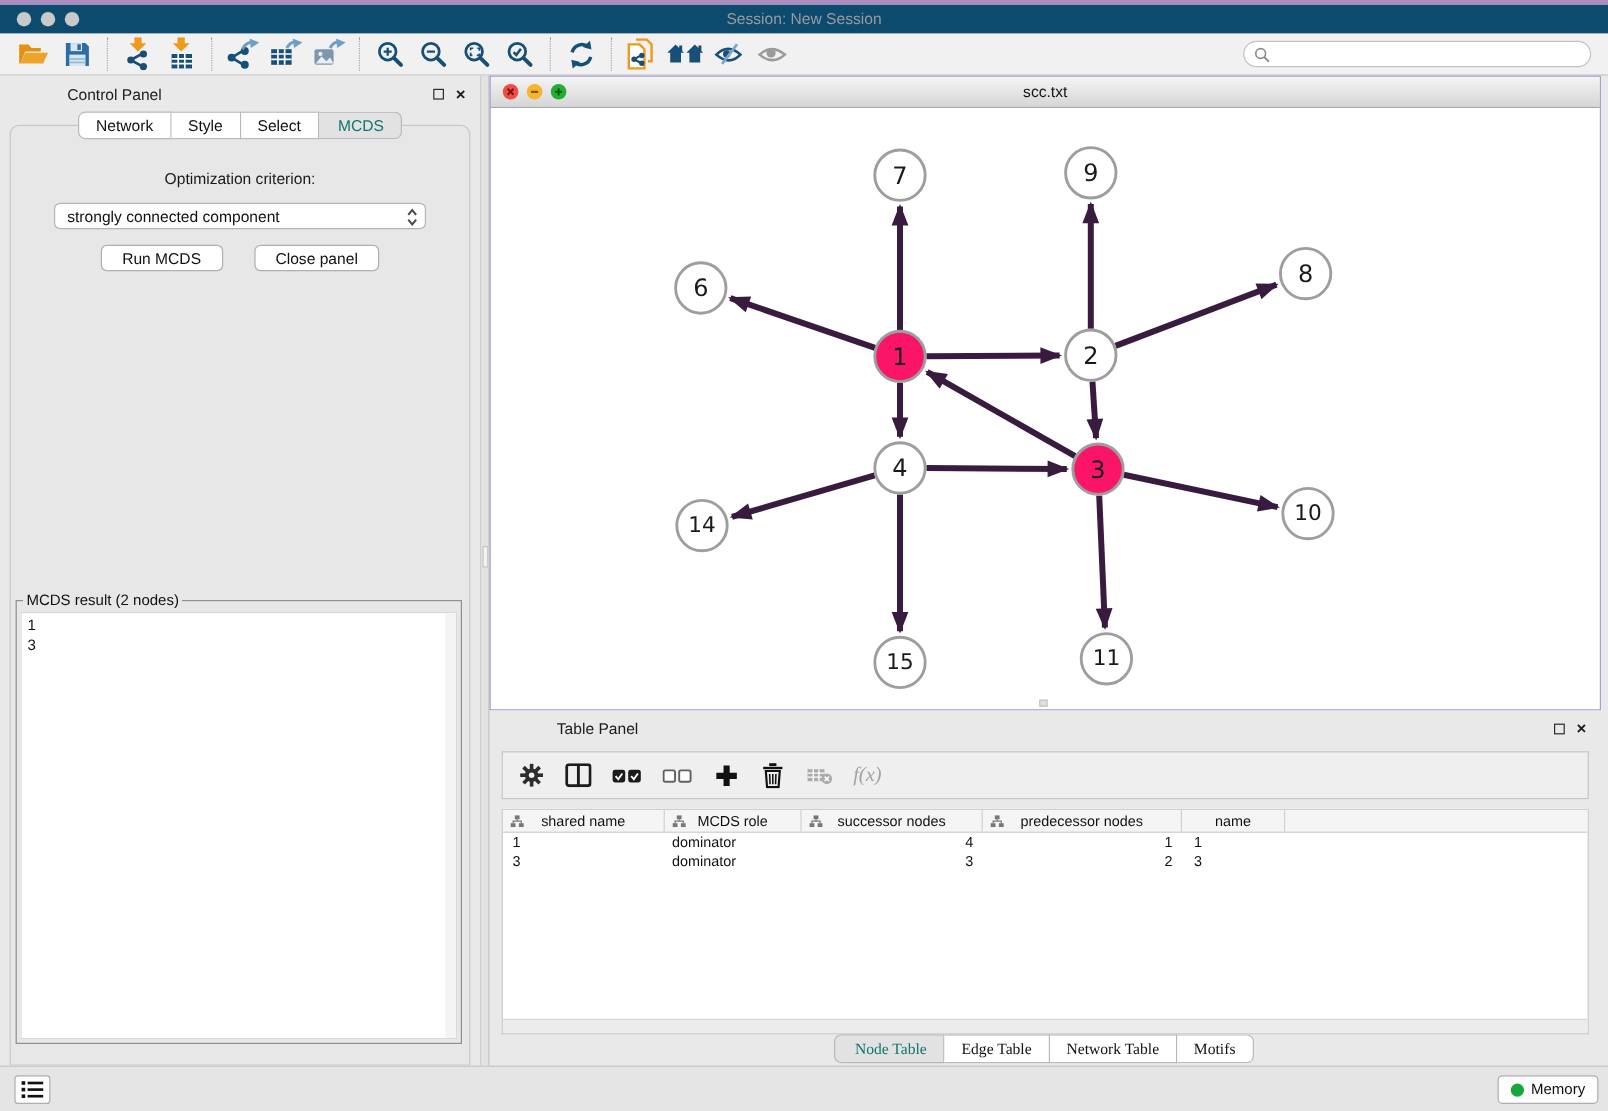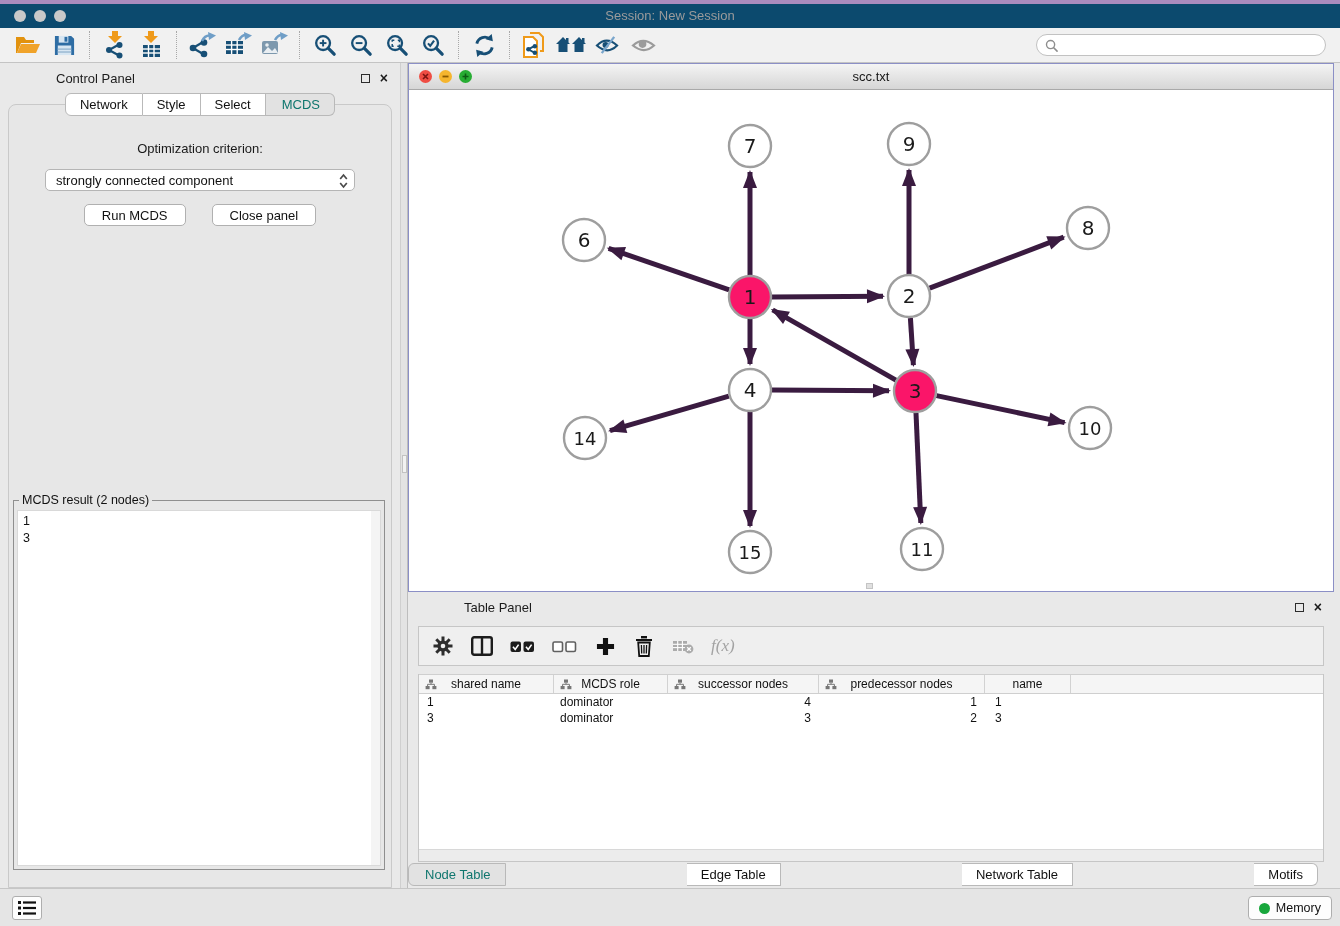--- a/index.html
+++ b/index.html
@@ -82,21 +82,21 @@
   .th { position:relative; display:flex; align-items:center; justify-content:center; font-size:12px;
         color:#111; border-right:1px solid #d2d2d2; }
   .th .tree { position:absolute; left:6px; top:4px; }
   .trow { display:flex; height:16px; align-items:center; }
   .td { font-size:12px; color:#111; overflow:hidden; white-space:nowrap; }
   .c0 { width:135px; } .c1 { width:114px; } .c2 { width:151px; } .c3 { width:166px; } .c4 { width:86px; }
   .td.c0 { padding-left:8px; } .td.c1 { padding-left:6px; }
   .td.c2 { text-align:right; padding-right:8px; } .td.c3 { text-align:right; padding-right:8px; }
   .td.c4 { padding-left:10px; }
   .hscroll { position:absolute; left:0; right:0; bottom:0; height:12px; background:#ececec; border-top:1px solid #d8d8d8; }
-  .tp-tabs { position:absolute; left:0; right:16px; bottom:2px; display:flex; justify-content:space-between; }
+  .tp-tabs { position:absolute; left:0; right:2px; bottom:2px; display:flex; justify-content:center;font-family:Liberation Serif, serif; }
 
   
   .statusbar { position:absolute; left:0; right:0; bottom:0; height:38px; background:#e5e5e5; border-top:1px solid #c6c6c6; }
   .list-btn { position:absolute; left:12px; top:7px; width:30px; height:24px; background:#fdfdfd;
               border:1px solid #aeaeae; border-radius:3px; display:flex; align-items:center; justify-content:center; }
   .mem-btn { position:absolute; right:8px; top:7px; height:24px; background:#fdfdfd; border:1px solid #aeaeae;
              border-radius:4px; display:flex; align-items:center; gap:6px; padding:0 10px; }
   .mem-dot { width:11px; height:11px; border-radius:50%; background:#18a73c; }
   .mem-label { font-size:12.5px; color:#111; }
 </style>

